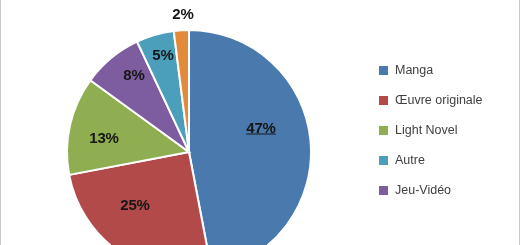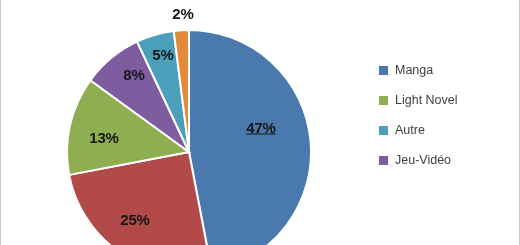--- a/index.html
+++ b/index.html
@@ -81,32 +81,36 @@
           <path d="M 188 152 L 188 30 A 122 122 0 0 1 210.86052037945845 271.83904458890004 Z" fill="#4a7aad" stroke="#ffffff" stroke-width="2"></path>
           <path d="M 188 152 L 210.86052037945845 271.83904458890004 A 122 122 0 0 1 68.16095541109998 174.8605203794584 Z" fill="#b34a4a" stroke="#ffffff" stroke-width="2"></path>
           <path d="M 188 152 L 68.16095541109998 174.8605203794584 A 122 122 0 0 1 89.2999266862564 80.29019922031829 Z" fill="#8fae51" stroke="#ffffff" stroke-width="2"></path>
           <path d="M 188 152 L 89.2999266862564 80.29019922031829 A 122 122 0 0 1 136.0549264290611 41.61109959914563 Z" fill="#7e5ca0" stroke="#ffffff" stroke-width="2"></path>
           <path d="M 188 152 L 136.0549264290611 41.61109959914563 A 122 122 0 0 1 172.70934550515494 30.962006439633697 Z" fill="#4b9fba" stroke="#ffffff" stroke-width="2"></path>
           <path d="M 188 152 L 172.70934550515494 30.962006439633697 A 122 122 0 0 1 187.99999999999997 30 Z" fill="#e3893a" stroke="#ffffff" stroke-width="2"></path>
         </g>
     </svg>
     <div id="slice-labels">
         <div class="slice-label" style="left: 260px; top: 127px; text-decoration: underline;">47%</div>
-        <div class="slice-label" style="left: 134px; top: 219px;">25%</div>
+        <div class="slice-label" style="left: 134px; top: 204px;">25%</div>
         <div class="slice-label" style="left: 103px; top: 137px;">13%</div>
         <div class="slice-label" style="left: 133px; top: 74px;">8%</div>
         <div class="slice-label" style="left: 162px; top: 54px;">5%</div>
         <div class="slice-label" style="left: 182px; top: 13px;">2%</div>
       </div>
   </div>
 
   <div id="legend">
       <div class="legend-item">
         <span class="legend-swatch" style="background: rgb(74, 122, 173);"></span>
         <span class="legend-label">Manga</span>
+      </div>
+      <div class="legend-item">
+        <span class="legend-swatch" style="background: rgb(179, 74, 74);"></span>
+        <span class="legend-label">Œuvre originale</span>
       </div>
       <div class="legend-item">
         <span class="legend-swatch" style="background: rgb(143, 174, 81);"></span>
         <span class="legend-label">Light Novel</span>
       </div>
       <div class="legend-item">
         <span class="legend-swatch" style="background: rgb(75, 159, 186);"></span>
         <span class="legend-label">Autre</span>
       </div>
       <div class="legend-item">

